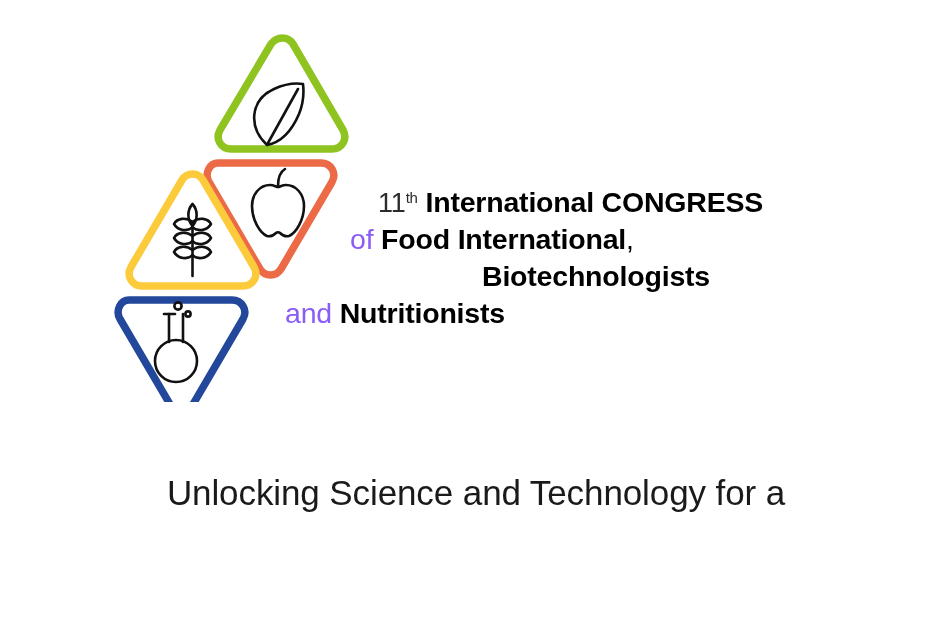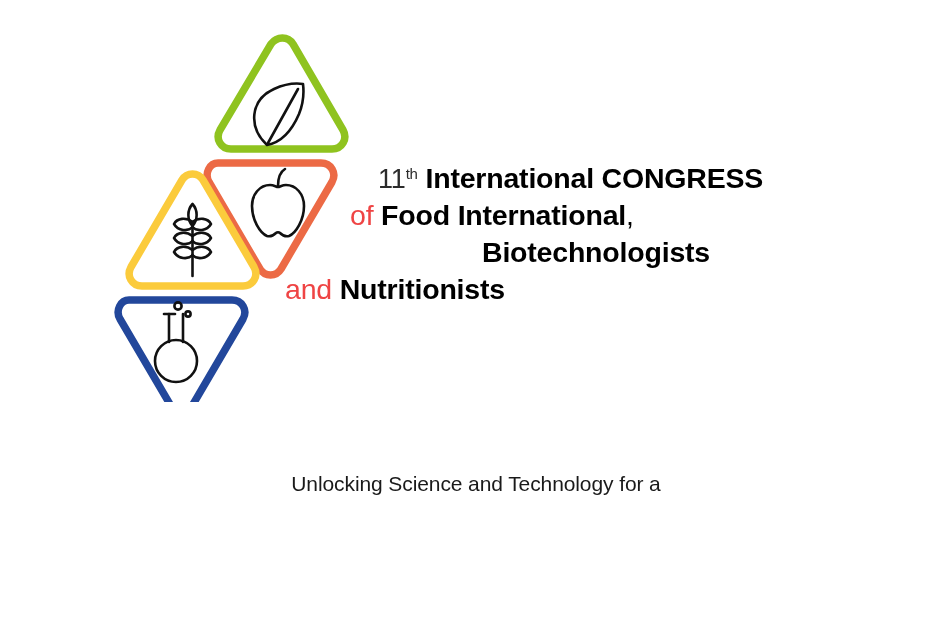--- a/index.html
+++ b/index.html
@@ -30,40 +30,40 @@
     position: absolute;
     left: 100px;
     top: 22px;
     width: 258px;
     height: 380px;
   }
 
   #congress-title {
     position: absolute;
     left: 272px;
-    top: 160px;
+    top: 184px;
     width: 600px;
     line-height: 1.30;
     letter-spacing: -0.2px;
   }
 
   .title-line {
     display: block;
     white-space: nowrap;
     font-size: 28.5px;
     color: #111111;
   }
   .title-line.l1 { padding-left: 106px; }
   .title-line.l2 { padding-left: 78px; }
   .title-line.l3 { padding-left: 48px; text-align: center; }
   .title-line.l4 { padding-left: 13px; }
 
   .tx-light {
     font-weight: 400;
-    color: #ef4444;
+    color: #8b5cf6;
   }
   .tx-bold {
     font-weight: 700;
     color: #000000;
   }
   .ordinal-num {
     font-weight: 400;
     font-size: 27px;
     color: #2b2b2b;
   }
@@ -82,21 +82,21 @@
   #tagline {
     position: absolute;
     left: 0;
     top: 470px;
     width: 952px;
     text-align: center;
     line-height: 1.30;
   }
   .tagline-line {
     display: block;
-    font-size: 21px;
+    font-size: 35px;
     font-weight: 500;
     color: #1a1a1a;
     letter-spacing: -0.1px;
   }
 </style>
 </head>
 <body>
 
 <div id="logo-lockup">
 

